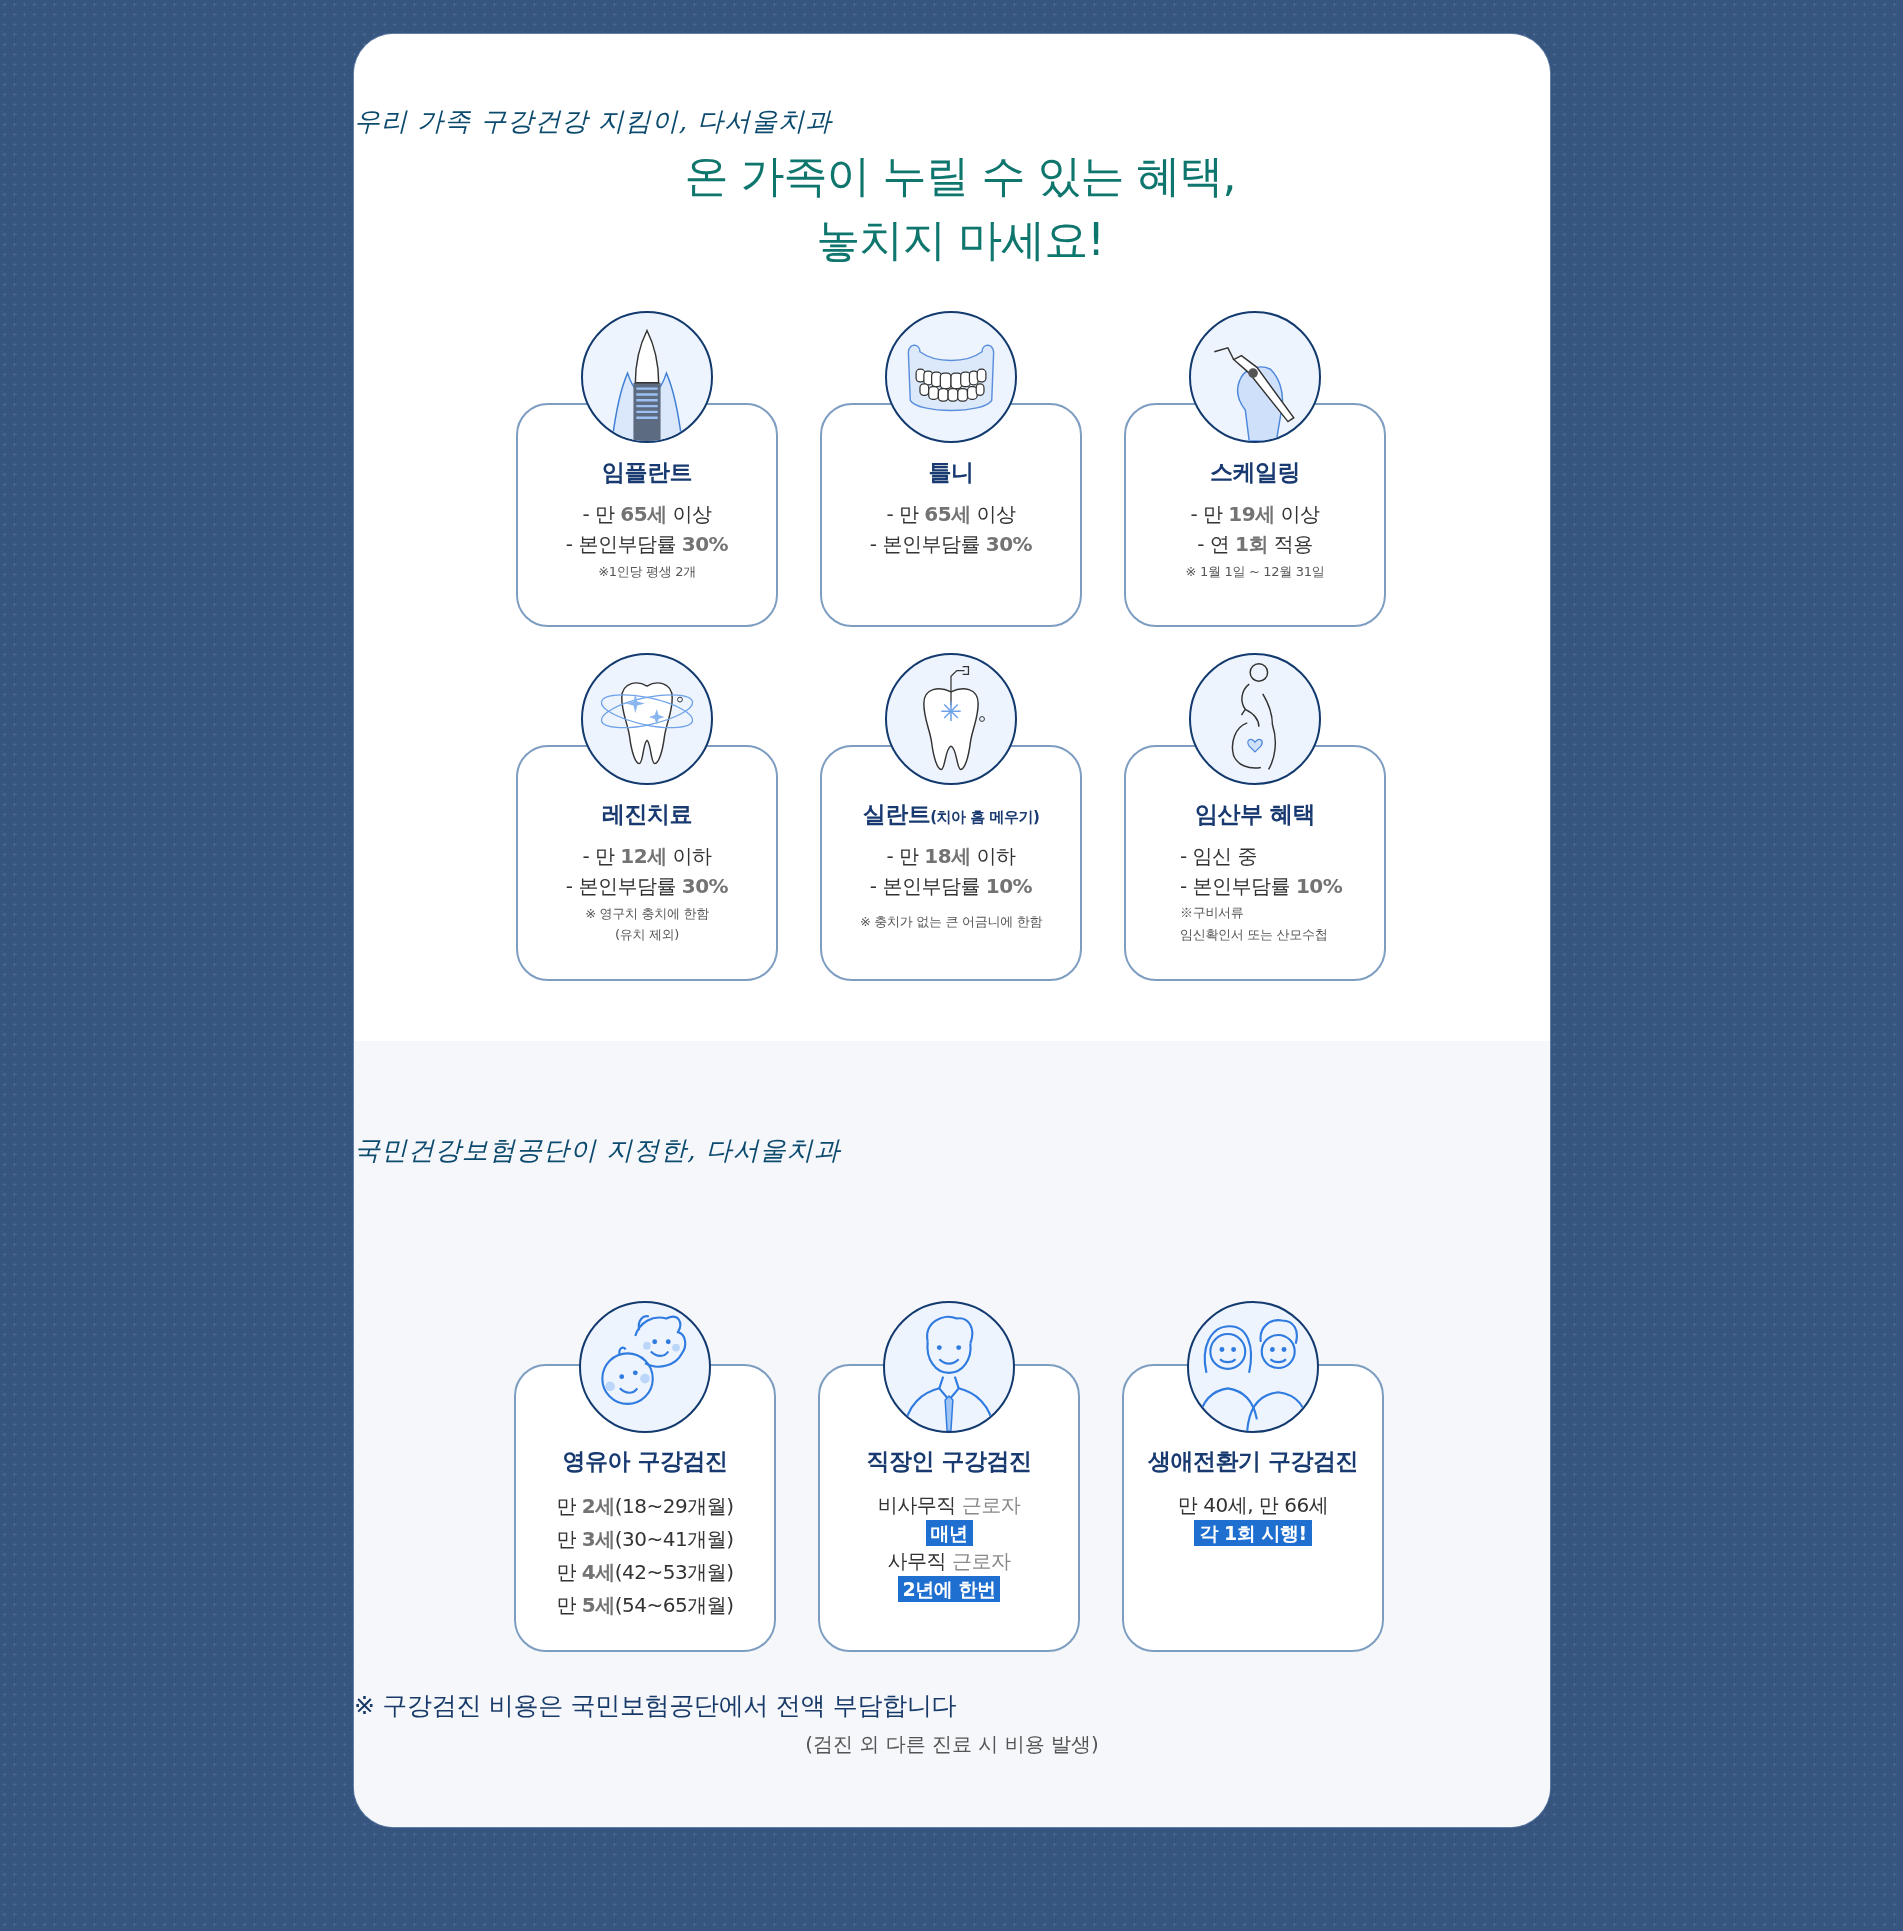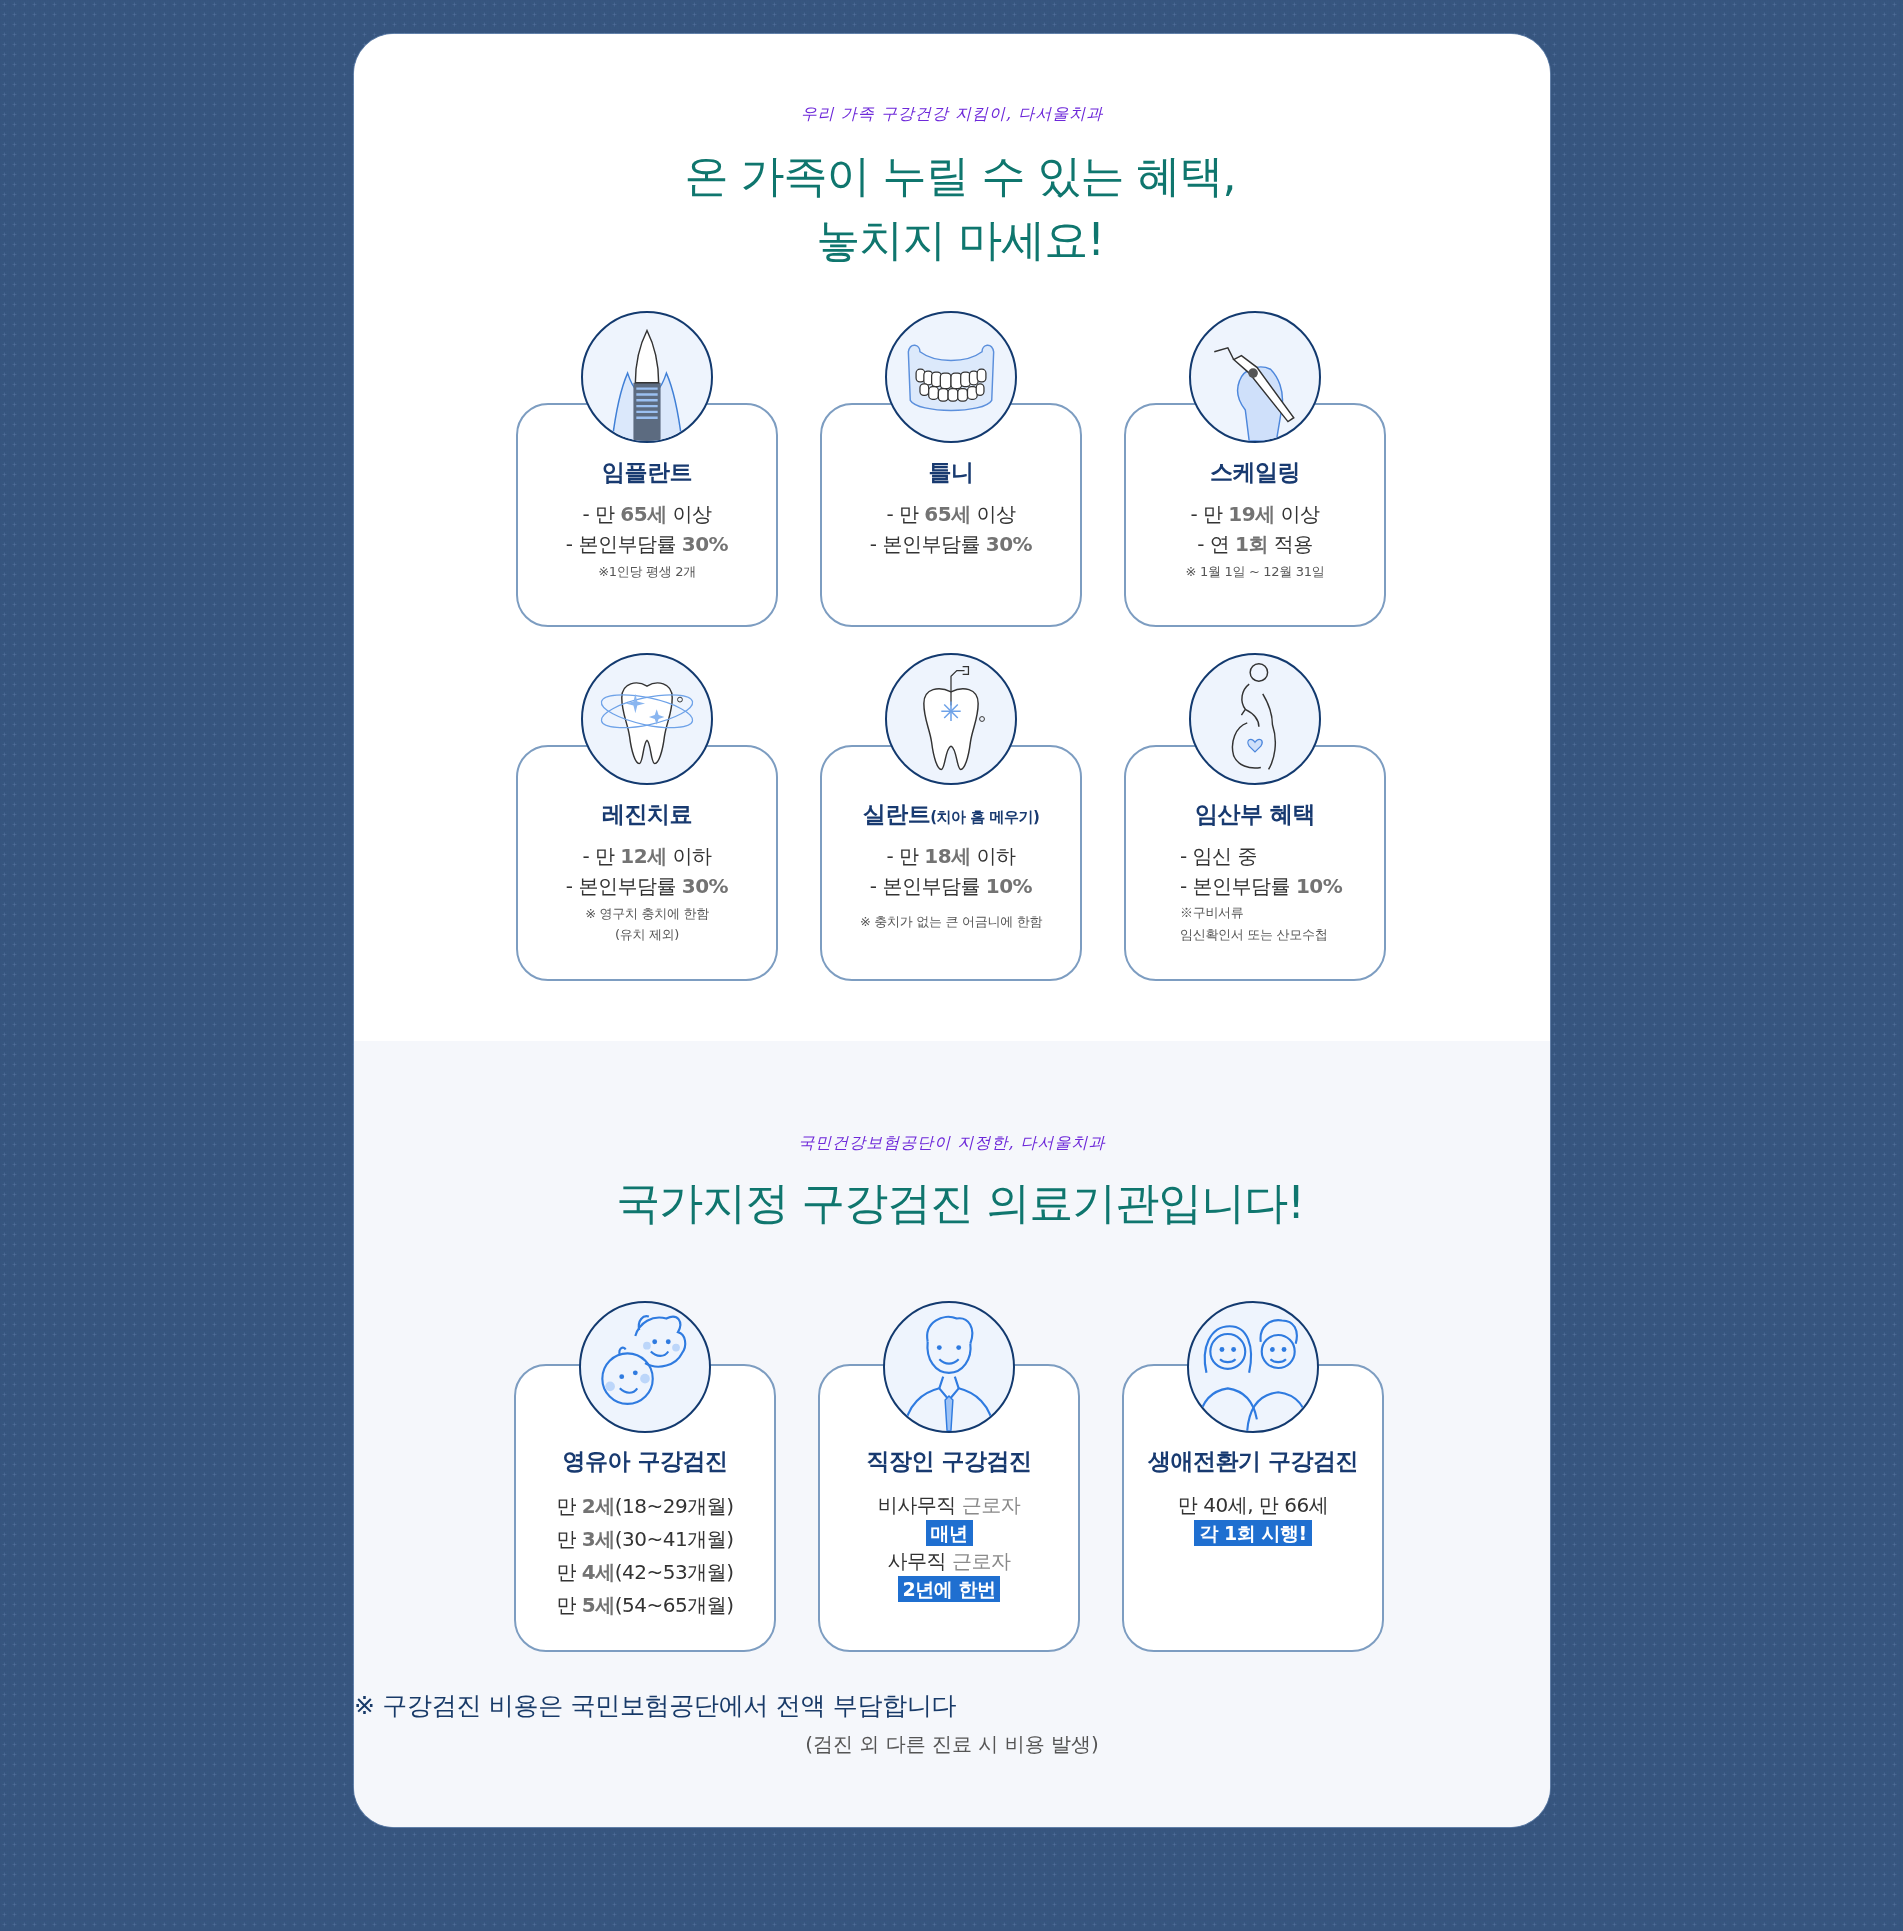--- a/index.html
+++ b/index.html
@@ -37,25 +37,24 @@
   .section1 {
     position: absolute; left: 0; top: 0; width: 100%; height: 1007px;
     background: #ffffff;
   }
   .section2 {
     position: absolute; left: 0; top: 1007px; width: 100%; height: 786px;
     background: #f5f7fb;
   }
   .eyebrow {
     position: absolute; left: 0; width: 100%;
-    text-align: center;
     font-family: "DejaVu Serif", serif;
     font-style: italic;
-    color: #6d28d9;
-    font-size: 16px;
+    color: #0c4a6e;
+    font-size: 26px;
     letter-spacing: 1px;
   }
   .headline {
     position: absolute; left: 8px; width: 100%;
     text-align: center;
     color: #0f766e;
     font-size: 44px;
     font-weight: 500;
     line-height: 64px;
     letter-spacing: -1px;
@@ -273,21 +272,20 @@
           <path d="M58 70 C46 74 40 90 44 104 C48 114 60 118 72 116"></path>
           <path d="M56 56 C64 60 70 66 70 74"></path>
         </g>
         <path d="M60 94 C56 88 62 84 66 90 C70 84 76 88 72 94 L66 100 Z" fill="#cfe0fa" stroke="#4d87dc" stroke-width="1.3"></path>
       </svg>
     </div>
   </div>
 
   <div class="section2">
     <div class="eyebrow" style="top:92px;">국민건강보험공단이 지정한, 다서울치과</div>
-    <div class="headline" style="top:130px;">국가지정 구강검진 의료기관입니다!</div>
 
     <div class="card" style="left:160px; top:323px; height:288px;">
       <div class="card-title" style="top:80px;">영유아 구강검진</div>
       <div class="lines" style="top:124px;">
         <div class="line" style="line-height:33px;"><span>만 </span><span class="hl">2세</span><span>(18~29개월)</span></div>
         <div class="line" style="line-height:33px;"><span>만 </span><span class="hl">3세</span><span>(30~41개월)</span></div>
         <div class="line" style="line-height:33px;"><span>만 </span><span class="hl">4세</span><span>(42~53개월)</span></div>
         <div class="line" style="line-height:33px;"><span>만 </span><span class="hl">5세</span><span>(54~65개월)</span></div>
       </div>
     </div>

